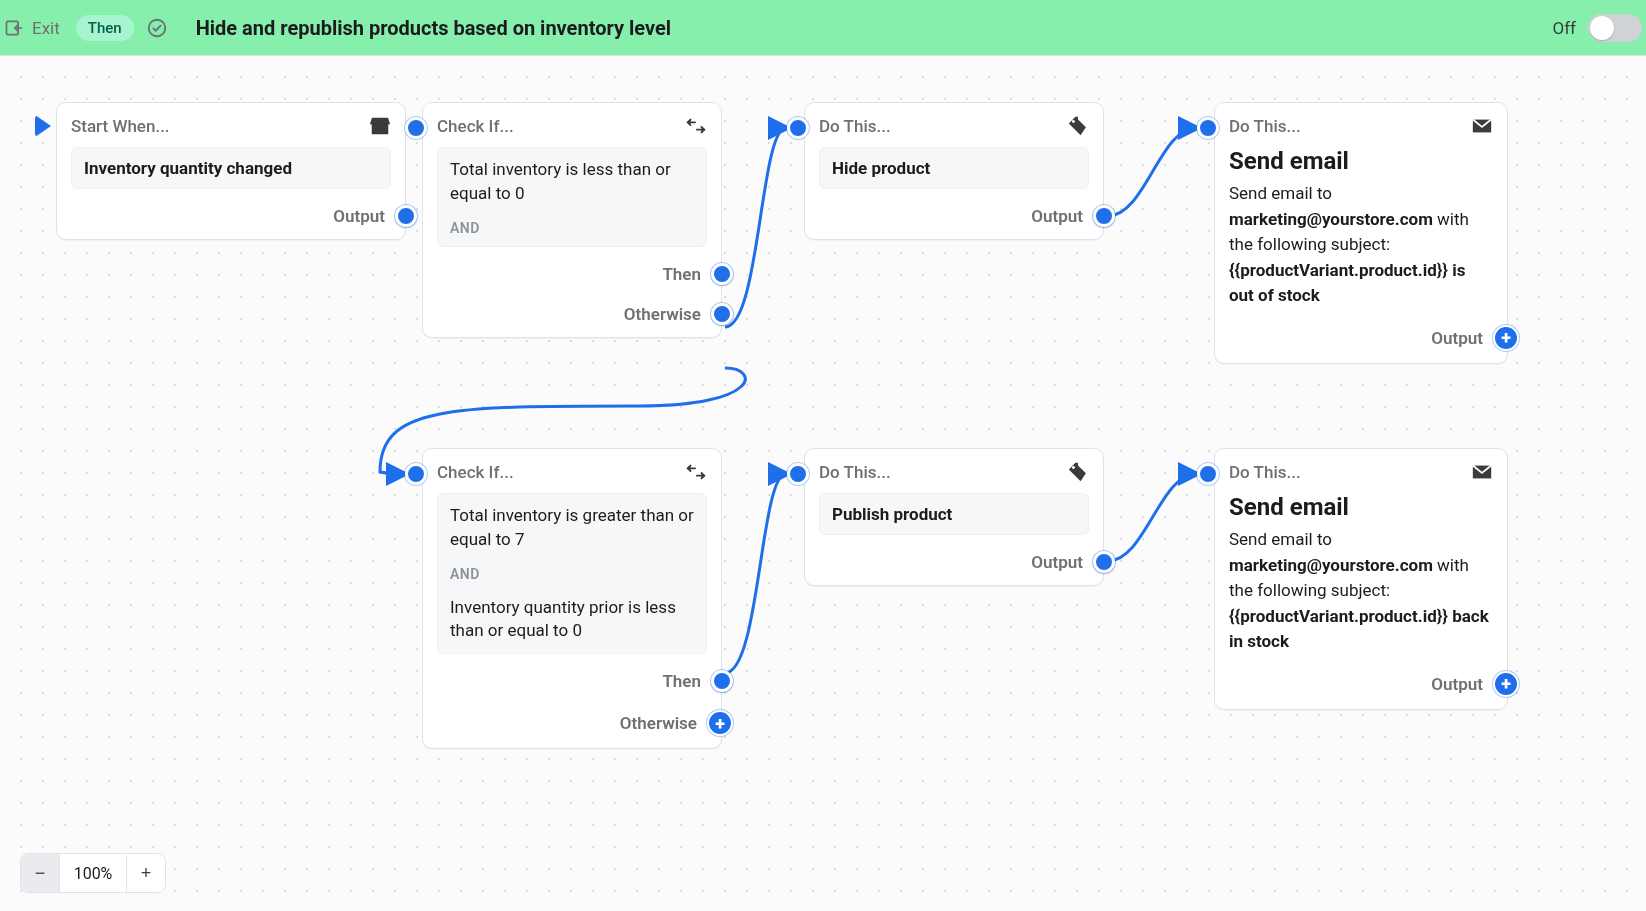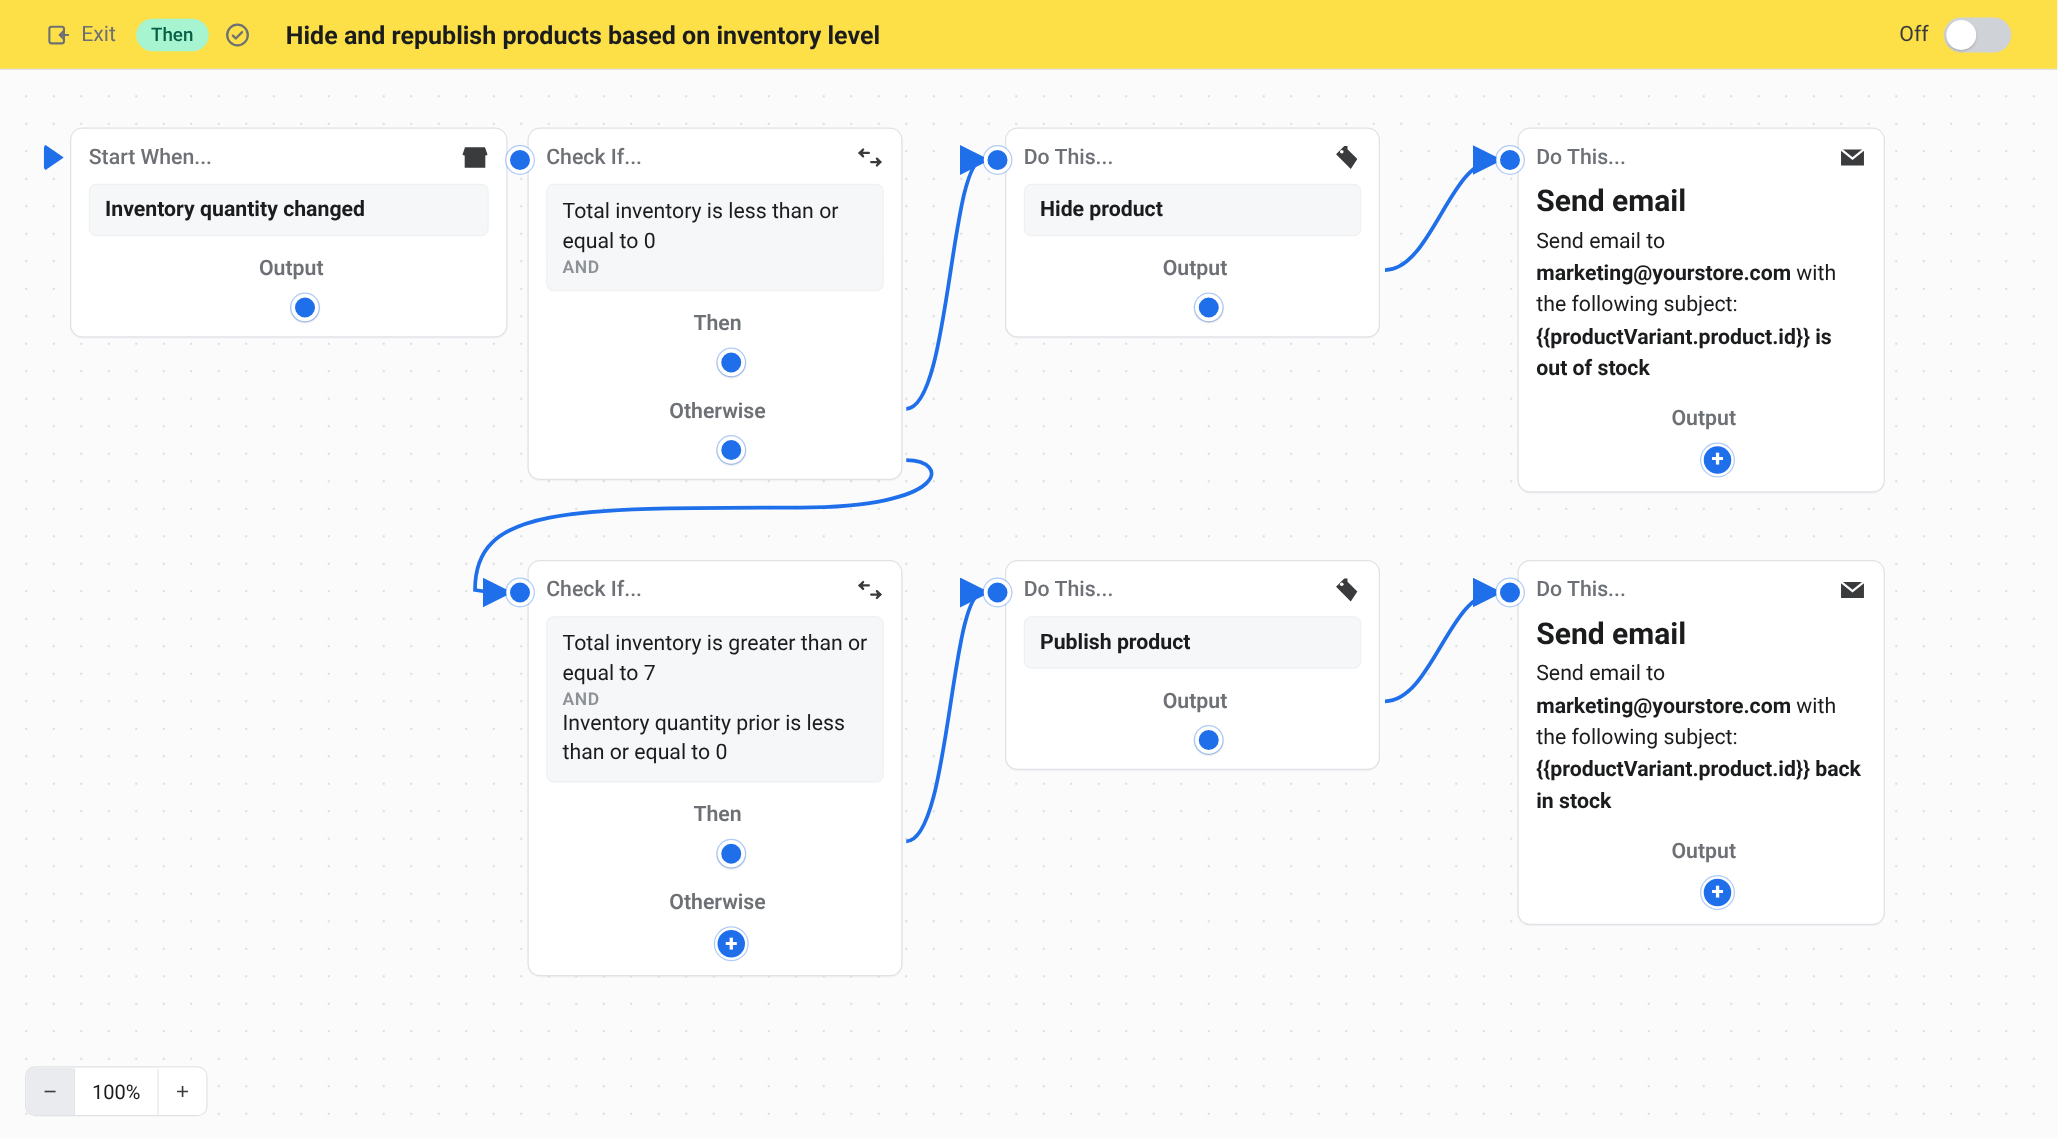--- a/index.html
+++ b/index.html
@@ -24,23 +24,23 @@
     background: #ffffff;
     color: var(--gray-900);
     overflow: hidden;
   }
 
   
   .topbar {
     height: 56px;
     display: flex;
     align-items: center;
-    padding: 0 37px;
+    padding: 0 4px;
     border-bottom: 1px solid var(--gray-200);
-    background: #fde047;
+    background: #86efac;
     position: relative;
     z-index: 20;
   }
   .exit {
     display: flex; align-items: center; gap: 8px;
     color: var(--gray-500);
     font-size: 17px;
     cursor: pointer;
   }
   .exit svg { width: 20px; height: 20px; stroke: var(--gray-500); }
@@ -138,39 +138,38 @@
   }
   .chip {
     background: var(--gray-50);
     border: 1px solid var(--gray-100);
     border-radius: 6px;
     padding: 10px 12px;
     font-size: 17px;
     color: var(--gray-900);
   }
   .chip.bold { font-weight: 700; }
-  .chip.stack { display: flex; flex-direction: column; }
+  .chip.stack { display: flex; flex-direction: column; gap: 14px; }
   .chip .and {
     font-size: 14px; color: var(--gray-400); font-weight: 600; letter-spacing: .5px;
   }
   .chip span.line { display: block; line-height: 1.4; }
   .email-body {
     font-size: 17px; color: var(--gray-900);
     line-height: 1.5;
   }
   .email-body b { font-weight: 700; }
   .email-title {
     font-size: 24px; font-weight: 700; margin-bottom: 6px;
   }
 
   .footer-row {
     display: flex; align-items: center; justify-content: flex-end;
     gap: 10px; padding: 6px 10px 12px 14px;
     position: relative;
-    flex-direction: column;
   }
   .footer-label {
     font-size: 17px; color: var(--gray-500); font-weight: 600;
   }
   .footer-port {
     width: 22px; height: 22px;
     border-radius: 50%;
     background: var(--blue);
     border: 3px solid var(--port-ring);
     box-shadow: 0 0 0 1px rgba(31,111,235,.35), 0 1px 2px rgba(16,24,40,.2);

